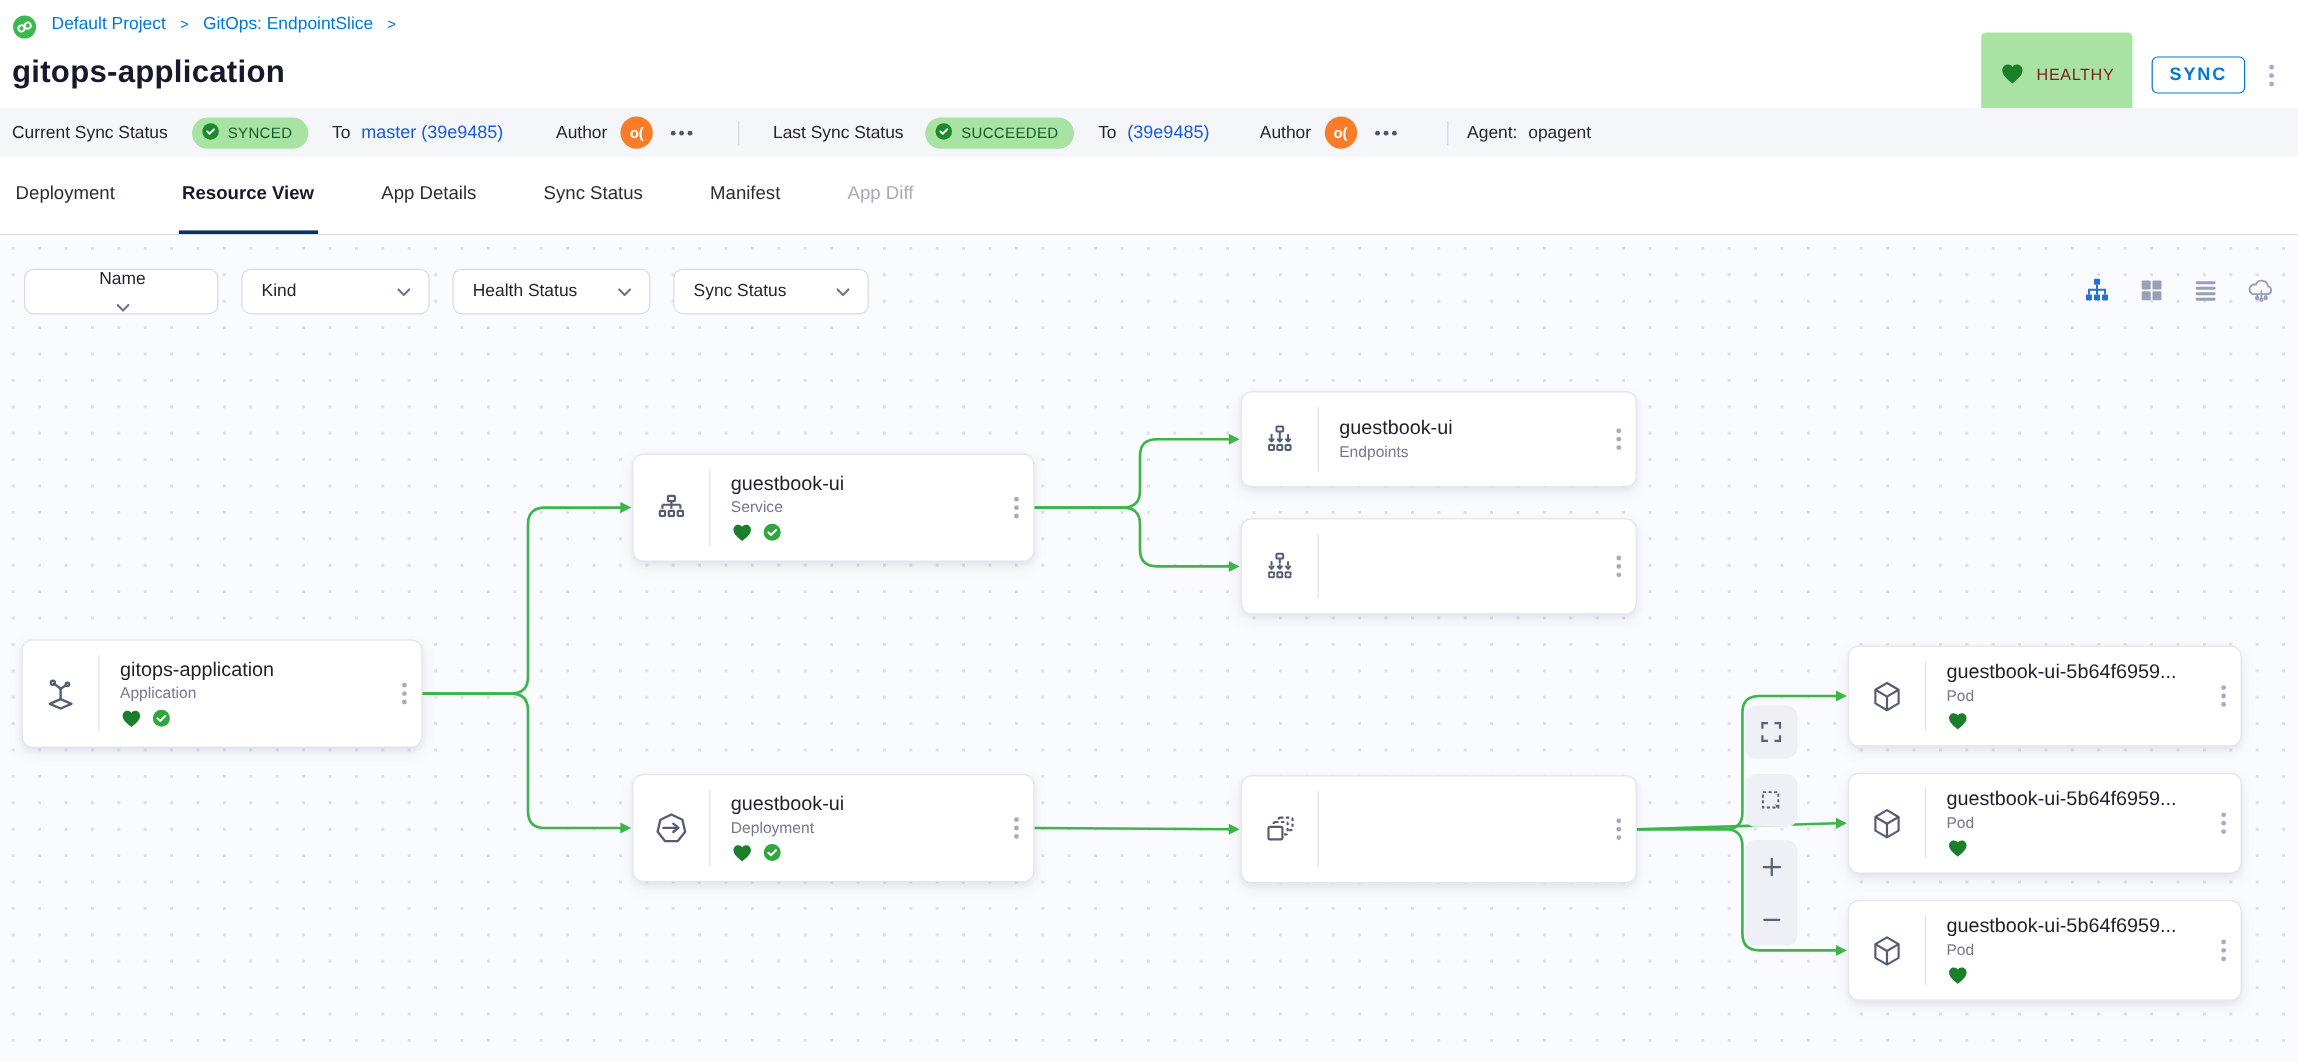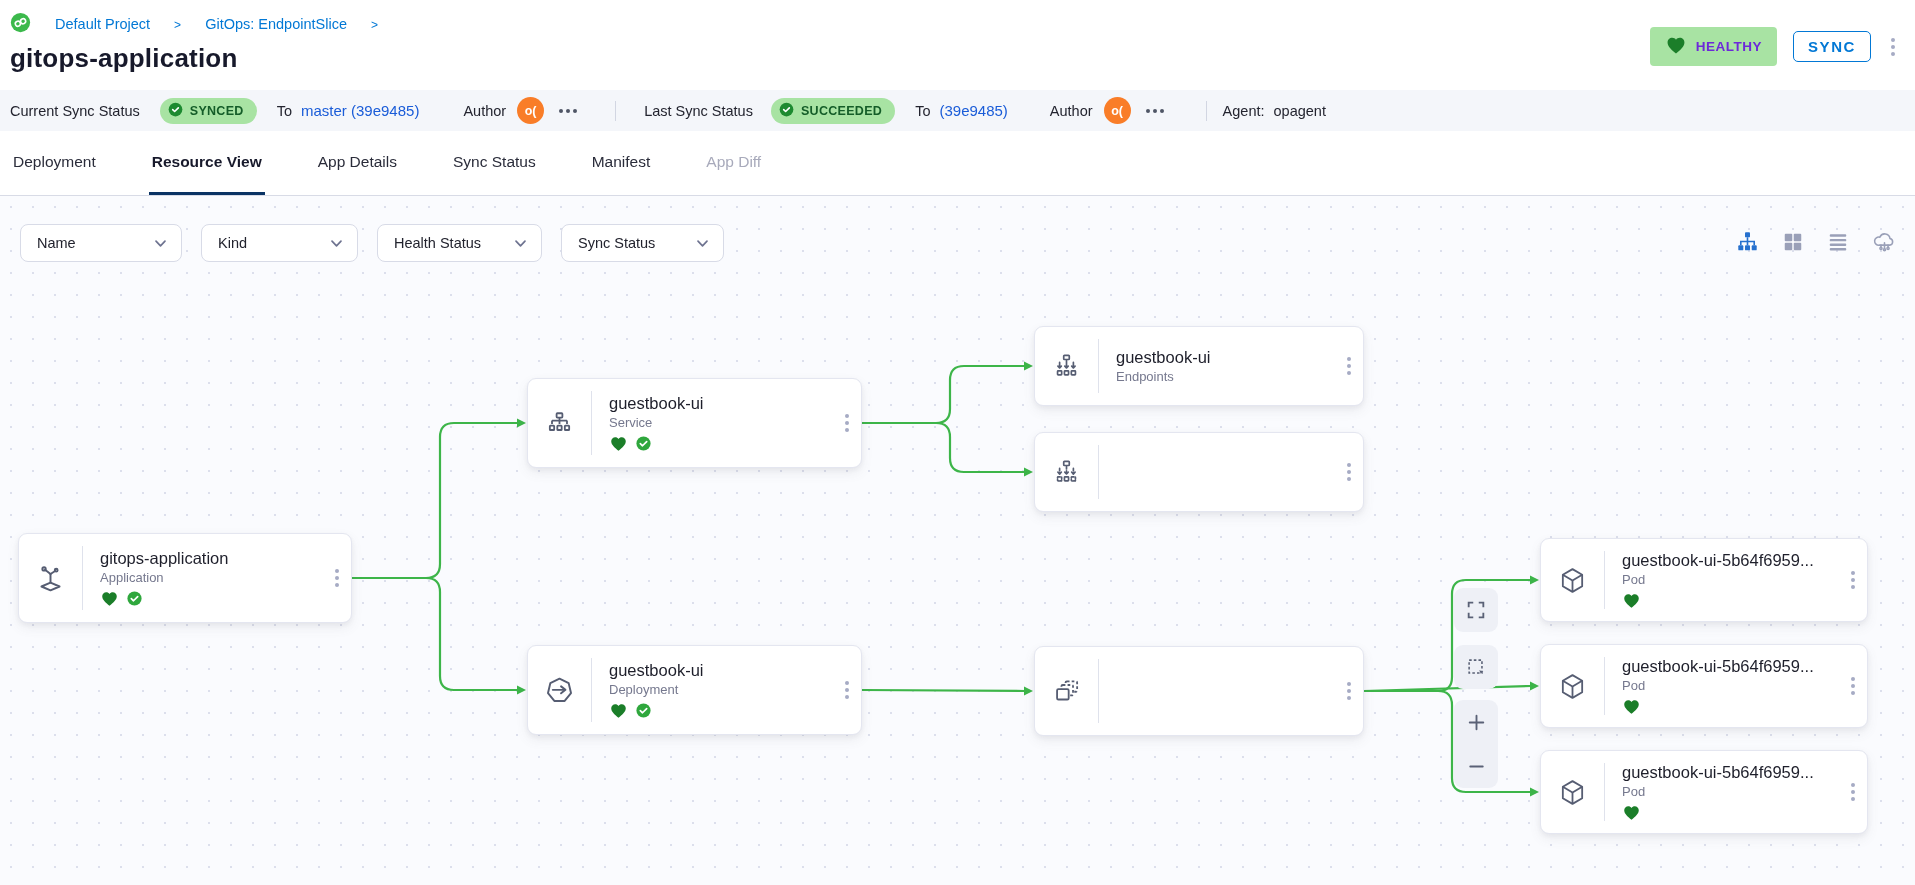--- a/index.html
+++ b/index.html
@@ -1,34 +1,34 @@
 <!DOCTYPE html>
 <html><head>
 <meta charset="utf-8">
 <style>
   *{margin:0;padding:0;box-sizing:border-box}
   html,body{width:1915px;height:885px}
   body{font-family:"Liberation Sans","DejaVu Sans",sans-serif;background:#fff;position:relative;overflow:hidden;color:#1d1e2c}
 
   
   .header{position:absolute;top:0;left:0;right:0;height:90px;background:#fff;padding:12px 14px 0 10px}
-  .breadcrumb{display:flex;align-items:center;gap:24px;font-size:14.5px}
+  .breadcrumb{display:flex;gap:12px;font-size:14.5px}
   .crumb-link{color:#0278d5;cursor:pointer}
   .crumb-sep{color:#0278d5;font-size:12px;padding-top:1px}
   .page-title{font-size:26px;font-weight:700;color:#17192b;margin-top:7px;letter-spacing:.2px}
   .header-right{position:absolute;right:16px;top:27px;display:flex;align-items:center;gap:16px}
-  .healthy-badge{display:inline-flex;align-items:center;gap:9px;background:#a8e3a3;color:#6d28d9;font-weight:700;font-size:13.5px;padding:7px 15px;border-radius:4px;letter-spacing:.5px}
+  .healthy-badge{display:inline-flex;align-items:center;gap:9px;background:#a8e3a3;color:#7f1d1d;font-weight:400;font-size:13.5px;padding:23px 15px;border-radius:4px;letter-spacing:.5px}
   .sync-btn{border:1.6px solid #0278d5;color:#0278d5;background:#fff;font-weight:700;font-size:15px;letter-spacing:1.6px;padding:6px 14px;border-radius:5px;cursor:pointer}
   .kebab-v{display:flex;flex-direction:column;gap:3px;padding:4px;cursor:pointer}
   .kebab-v i{width:4px;height:4px;border-radius:50%;background:#a6abc4;display:block}
 
   
   .statusbar{position:absolute;top:90px;left:0;right:0;height:41px;background:#f4f6fa;display:flex;align-items:center;padding-left:10px;font-size:14.5px;color:#23242f;white-space:nowrap}
   .sb-label{color:#23242f}
-  .pill{display:inline-flex;align-items:center;gap:7px;background:#a8e3a3;border-radius:13px;padding:4px 13px 4px 8px;font-size:12.5px;font-weight:700;color:#145d28;letter-spacing:.3px}
+  .pill{display:inline-flex;align-items:center;gap:7px;background:#a8e3a3;border-radius:13px;padding:4px 13px 4px 8px;font-size:12.5px;font-weight:400;color:#145d28;letter-spacing:.3px}
   .ref{color:#1a5cd8;font-weight:400;font-size:15px;cursor:pointer}
   .avatar{width:27px;height:27px;border-radius:50%;background:#f97d28;color:#fff;display:inline-flex;align-items:center;justify-content:center;font-size:12.5px;font-weight:700;cursor:pointer}
   .dots-h{display:inline-flex;gap:3px;cursor:pointer}
   .dots-h i{width:4px;height:4px;border-radius:50%;background:#4e5565;display:block}
   .vdiv{width:1px;height:20px;background:#d2d6e2;display:inline-block}
 
   
   .tabbar{position:absolute;top:131px;left:0;right:0;height:65px;background:#fff;border-bottom:1px solid #d8dbe6;display:flex;align-items:stretch;padding-left:10px}
   .tab{display:flex;align-items:center;margin-right:50px;font-size:15.5px;color:#2a2c3a;cursor:pointer;border-bottom:3px solid transparent;padding:0 3px}
   .tab.active{font-weight:700;color:#17192b;border-bottom-color:#0a3364}
@@ -158,21 +158,21 @@
       <path d="M862 494 L1025 495" class="edge"></path>
       <path d="M1033 495 L1024 490.4 L1024 499.6 Z" class="arrow"></path>
       <path d="M1364 495 L1438 495 Q1452 495 1452 481 L1452 398 Q1452 384 1466 384 L1531 384" class="edge"></path>
       <path d="M1539 384 L1530 379.4 L1530 388.6 Z" class="arrow"></path>
       <path d="M1364 495 L1531 490" class="edge"></path>
       <path d="M1539 490 L1530 485.4 L1530 494.6 Z" class="arrow"></path>
       <path d="M1364 495 L1438 495 Q1452 495 1452 509 L1452 582 Q1452 596 1466 596 L1531 596" class="edge"></path>
       <path d="M1539 596 L1530 591.4 L1530 600.6 Z" class="arrow"></path>
     </svg>
   <div class="filterbar">
-      <div class="filter" style="width: 162px;">
+      <div class="filter" style="width: 162px; flex-direction: column;">
         <span>Name</span>
     <span style="display:inline-flex">
           <svg width="13" height="9" viewBox="0 0 13 9" fill="none" stroke="#6e7390" stroke-width="1.7" stroke-linecap="round" stroke-linejoin="round">
             <path d="M2 2.2 6.5 6.8 11 2.2"></path>
           </svg>
         </span>
       </div>
       <div class="filter" style="width: 157px; text-align: right;">
         <span>Kind</span>
     <span style="display:inline-flex">

